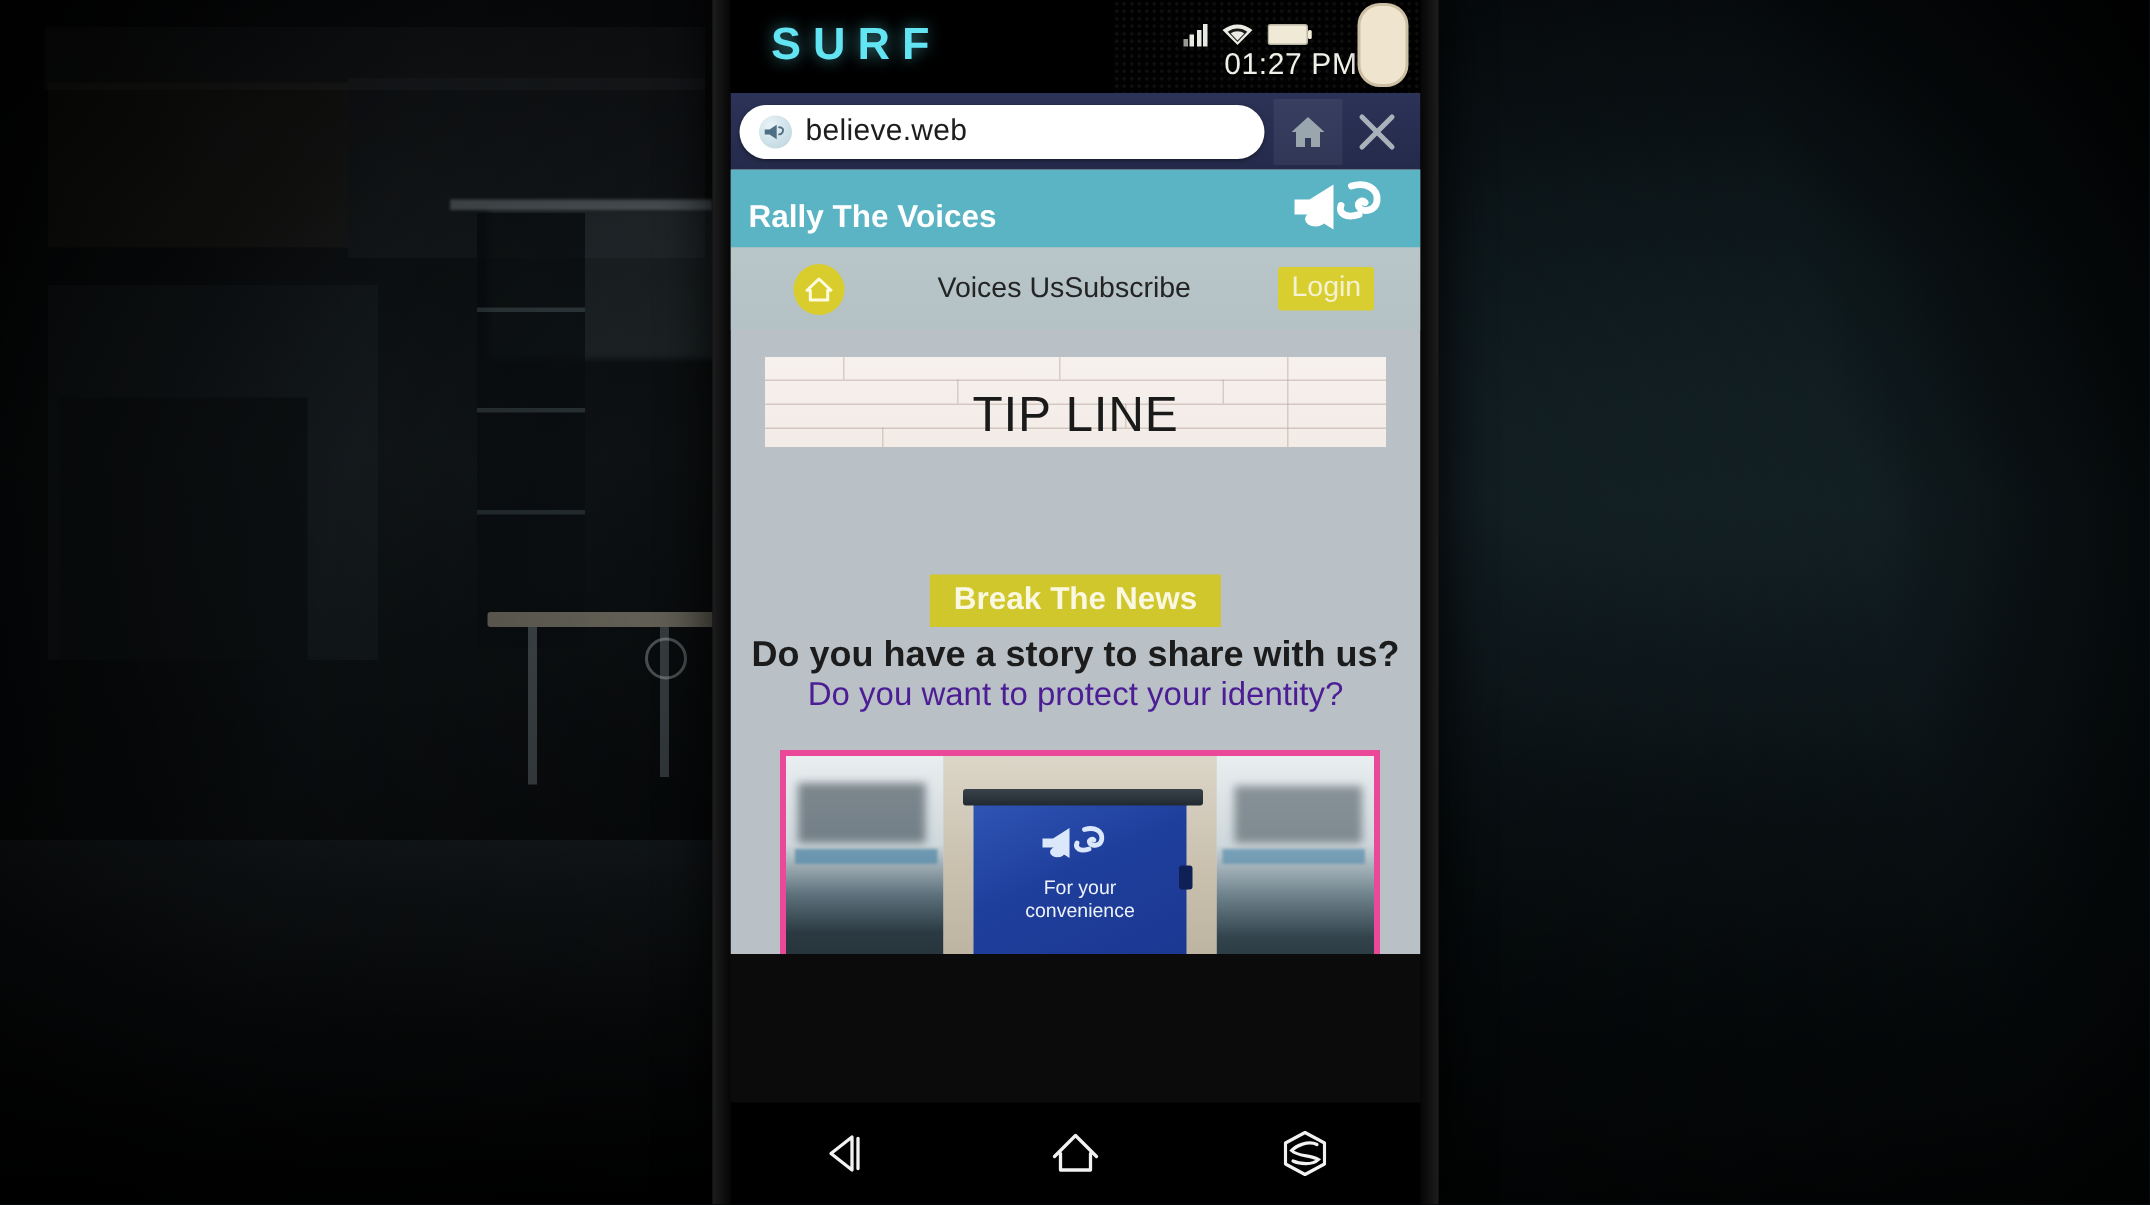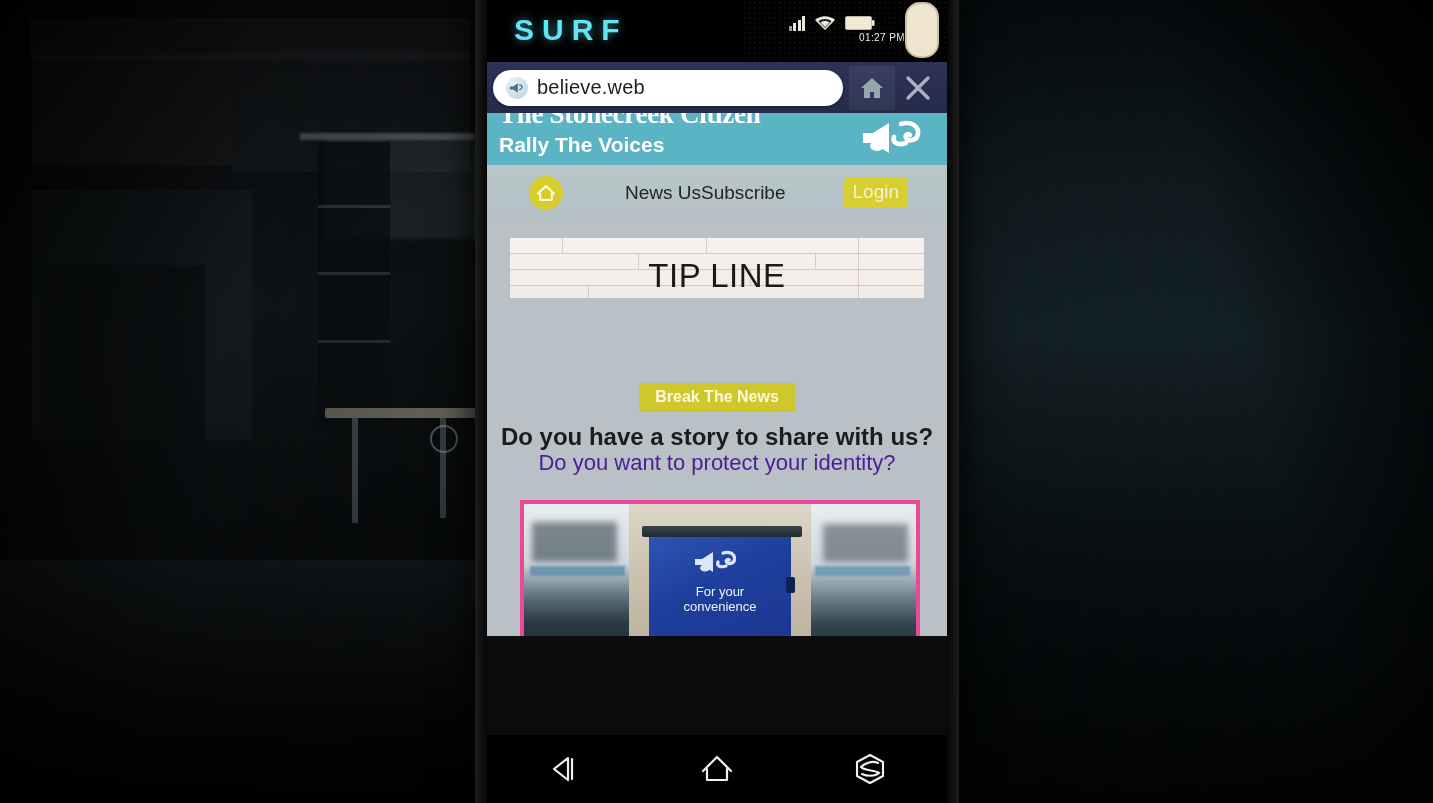--- a/index.html
+++ b/index.html
@@ -69,21 +69,21 @@
     font-size:30px;font-weight:bold;letter-spacing:8px;color:#63e4f3;
     text-shadow:0 0 10px rgba(99,228,243,.55);
   }
   .statusicons{position:absolute;right:72px;top:11px;display:flex;align-items:flex-end;gap:9px;height:20px;}
   .sig{display:flex;align-items:flex-end;gap:1.5px;height:16px;}
   .sig i{display:block;width:3px;background:#e9e9e2;}
   .sig i:nth-child(1){height:5px;background:#9a9a94;}
   .sig i:nth-child(2){height:8px;}
   .sig i:nth-child(3){height:11px;}
   .sig i:nth-child(4){height:15px;}
-  .clock{position:absolute;right:42px;top:32px;color:#f0f0e8;font-size:10px;letter-spacing:.4px;}
+  .clock{position:absolute;right:42px;top:32px;color:#f0f0e8;font-size:20px;letter-spacing:.4px;}
   .cursor-pill{
     position:absolute;right:8px;top:2px;width:30px;height:52px;border-radius:15px;
     background:#efe4cd;border:2px solid #cdbfa4;box-shadow:0 0 6px rgba(0,0,0,.5);
   }
 
   
   .urlrow{
     position:relative;height:51px;
     background:linear-gradient(180deg,#2d3358,#242a4a);
     display:flex;align-items:center;padding:0 6px;
@@ -147,21 +147,21 @@
   .brickrow{position:absolute;left:0;width:100%;height:1px;background:rgba(186,170,160,.55);}
   .brickv{position:absolute;width:1px;background:rgba(186,170,160,.5);}
   .banner .tl{
     position:absolute;inset:0;display:flex;align-items:center;justify-content:center;
     font-size:33px;color:#1a1a1a;letter-spacing:.5px;
     font-family:"Liberation Sans Narrow","Liberation Sans",sans-serif;
     margin-top:16px;
   }
   .subbadge{
     position:absolute;left:50%;transform:translateX(-50%);top:270px;
-    background:#cfc72c;color:#fbf8e2;font-size:16px;font-weight:bold;
+    background:#cfc72c;color:#fbf8e2;font-size:21px;font-weight:bold;
     padding:5px 16px 6px;
   }
   .q1{
     position:absolute;left:0;right:0;top:310px;text-align:center;
     font-size:24px;font-weight:bold;color:#1c1c1c;
   }
   .q2{
     position:absolute;left:0;right:0;top:337px;text-align:center;
     font-size:22px;color:#4c1d95;
   }
@@ -293,39 +293,38 @@
       <div class="btn-close-chip">
         <svg width="30" height="30" viewBox="0 0 30 30">
           <path d="M5 5 L25 25 M25 5 L5 25" stroke="#a9b2ba" stroke-width="3.4" stroke-linecap="round"></path>
         </svg>
       </div>
     </div>
 
     <div class="page">
 
       <div class="masthead">
-        <div class="mh-title">The Stonecreek Citizen</div>
         <div class="mh-sub">Rally The Voices</div>
         <span class="mh-logo">
           <svg width="80" height="46" viewBox="0 0 80 46">
             <path d="M6 18h10l16-10v30L16 28H6z" fill="#ffffff"></path>
             <ellipse cx="20" cy="31" rx="7" ry="5" fill="#ffffff"></ellipse>
             <path d="M44 9c10-3 18 2 17 10-1 7-10 8-12 4-1.5-3 2-5 4-3" stroke="#ffffff" stroke-width="4.6" fill="none" stroke-linecap="round"></path>
             <path d="M49 28c-9 3-14-1-12-6" stroke="#ffffff" stroke-width="4.6" fill="none" stroke-linecap="round"></path>
           </svg>
         </span>
       </div>
 
       <div class="sitenav">
         <span class="navhome">
           <svg width="20" height="18" viewBox="0 0 20 18">
             <path d="M10 2 L18 9.5 h-2.2 V16 H4.2 V9.5 H2 Z" fill="none" stroke="#fffbe0" stroke-width="2" stroke-linejoin="round"></path>
           </svg>
         </span>
-        <span class="navlink a">News Us</span>
+        <span class="navlink a">Voices Us</span>
         <span class="navlink b">Subscribe</span>
         <span class="navlogin">Login</span>
       </div>
 
       <div class="banner">
         <div class="brickrow" style="top:15px"></div>
         <div class="brickrow" style="top:31px"></div>
         <div class="brickrow" style="top:47px"></div>
         <div class="brickv" style="left:52px;top:0;height:15px"></div>
         <div class="brickv" style="left:128px;top:15px;height:16px"></div>

